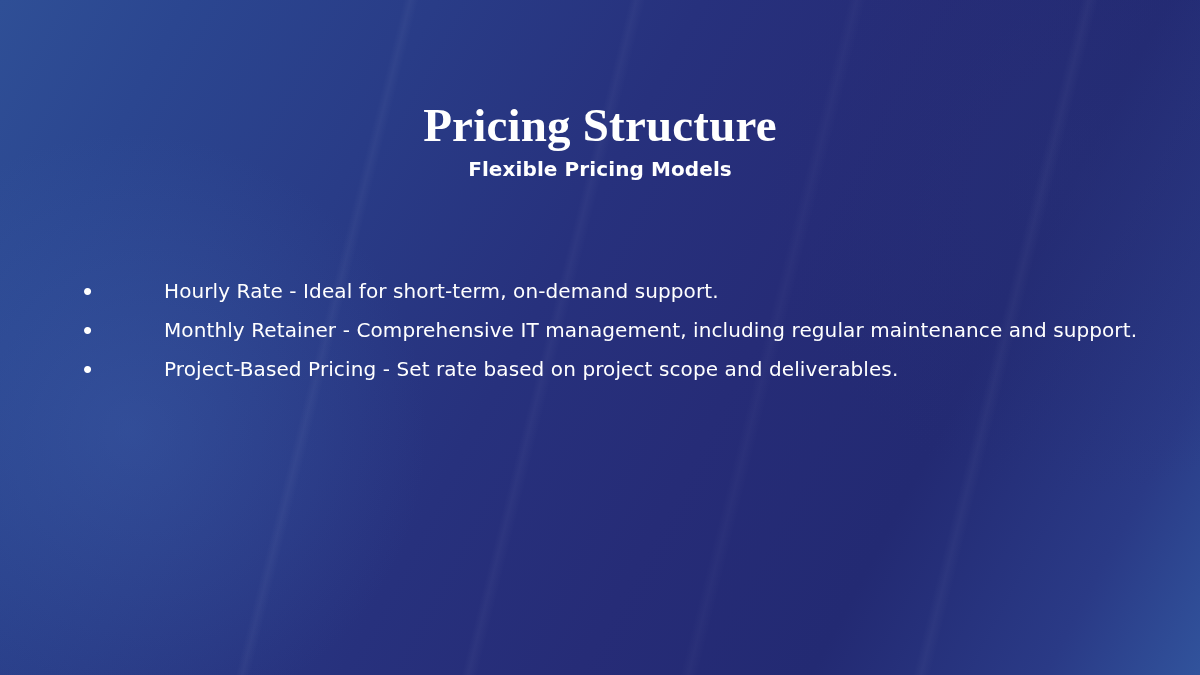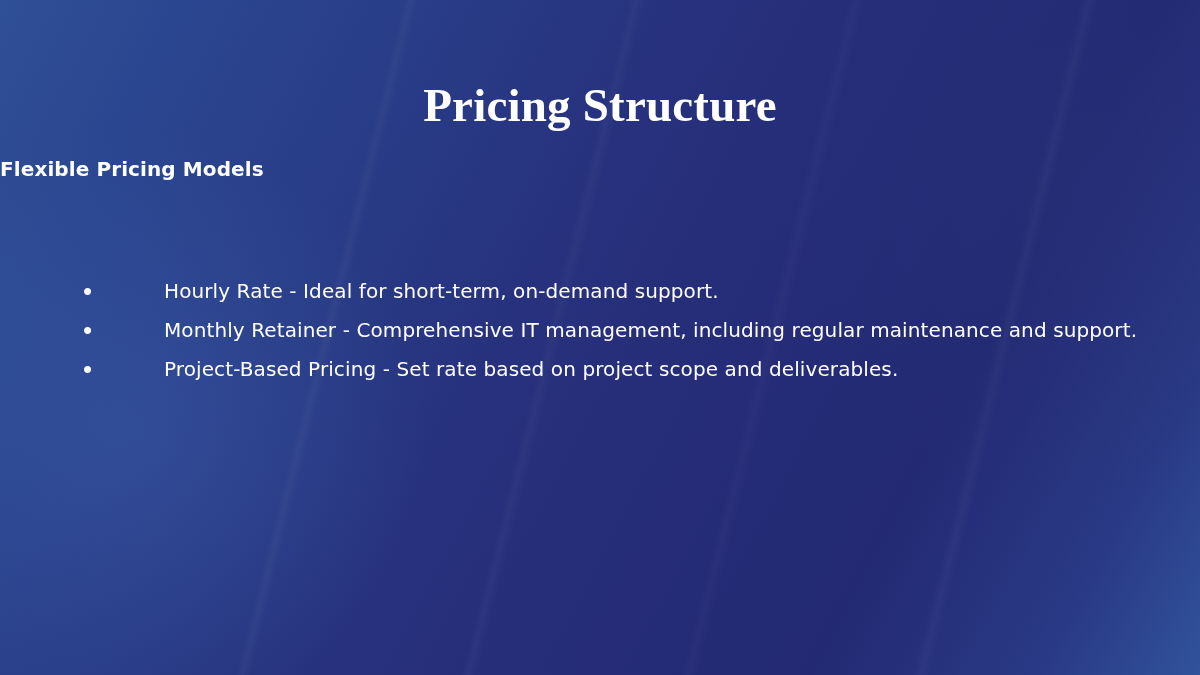--- a/index.html
+++ b/index.html
@@ -51,36 +51,37 @@
 
   .content {
     position: relative;
     z-index: 2;
     width: 100%;
     height: 100%;
   }
 
   .title {
     position: absolute;
-    top: 80px;
+    top: 100px;
     left: 0;
     width: 100%;
     text-align: center;
     font-family: "Liberation Serif", "DejaVu Serif", serif;
     font-weight: bold;
     font-size: 47px;
     line-height: 1.1;
     color: #ffffff;
     letter-spacing: 0.2px;
   }
   .subtitle {
     position: absolute;
     top: 157px;
     left: 0;
     width: 100%;
+    text-align: center;
     font-family: "DejaVu Sans", sans-serif;
     font-weight: bold;
     font-size: 20px;
     color: #ffffff;
     letter-spacing: 0.1px;
   }
 
   .bullets {
     position: absolute;
     top: 274px;

